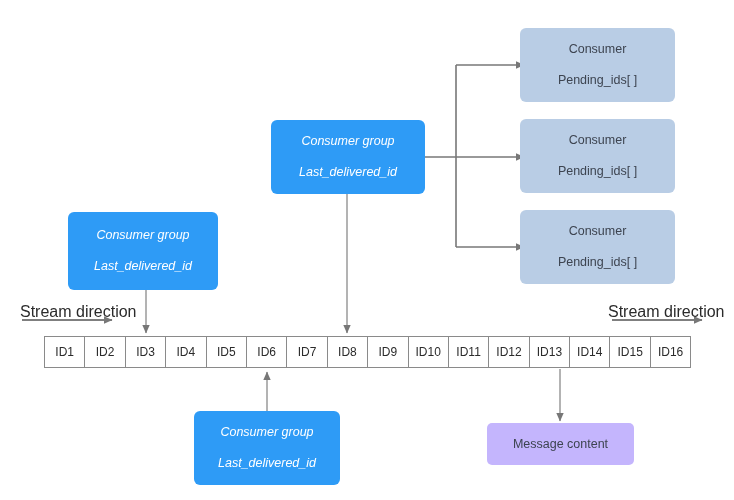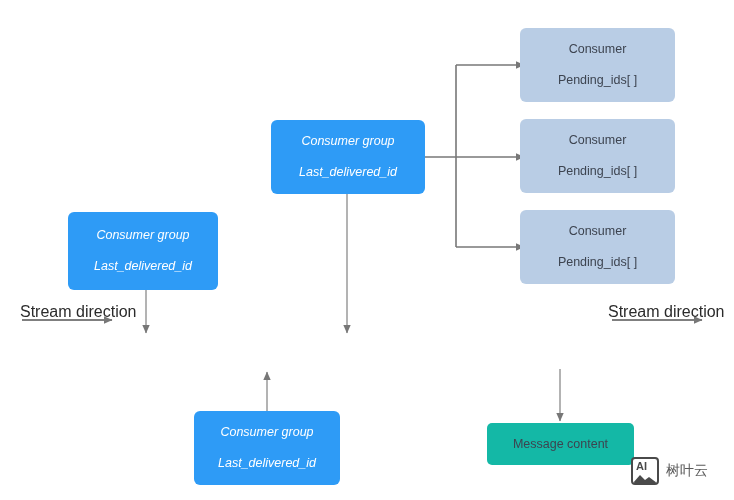--- a/index.html
+++ b/index.html
@@ -50,21 +50,21 @@
   .node.group .line1 { margin-bottom: 16px; }
 
   .node.consumer {
     background: #b9cde5;
     color: #3d4450;
     font-size: 12.5px;
   }
   .node.consumer .line1 { margin-bottom: 16px; }
 
   .node.msg {
-    background: #14b8a6;
+    background: #c4b5fd;
     color: #3d4450;
     font-size: 12.5px;
     border-radius: 5px;
   }
 
   
   #strip {
     position: absolute;
     left: 44px;
     top: 336px;
@@ -211,27 +211,36 @@
 
   <div class="node consumer" style="left:520px; top:210px; width:155px; height:74px;">
     <span class="line1">Consumer</span>
     <span class="line2">Pending_ids[ ]</span>
   </div>
 
   <div class="node msg" style="left:487px; top:423px; width:147px; height:42px;">
     <span>Message content</span>
   </div>
 
+  <div id="strip">
+    <div class="cell">ID1</div>
+    <div class="cell">ID2</div>
+    <div class="cell">ID3</div>
+    <div class="cell">ID4</div>
+    <div class="cell">ID5</div>
+    <div class="cell">ID6</div>
+    <div class="cell">ID7</div>
+    <div class="cell">ID8</div>
+    <div class="cell">ID9</div>
+    <div class="cell">ID10</div>
+    <div class="cell">ID11</div>
+    <div class="cell">ID12</div>
+    <div class="cell">ID13</div>
+    <div class="cell">ID14</div>
+    <div class="cell">ID15</div>
+    <div class="cell">ID16</div>
+  </div>
 
   <div class="dirlabel" id="dir-left">Stream direction</div>
   <div class="dirlabel" id="dir-right">Stream direction</div>
 
-  <div id="watermark">
-    <div id="wm-icon">
-      <span class="ai">AI</span>
-      <svg class="hill" viewBox="0 0 24 11" preserveAspectRatio="none">
-        <path d="M0,11 L7,3 L12,8 L16,5 L24,11 Z" fill="#4a4a4a"></path>
-      </svg>
-    </div>
-    <span id="wm-text">树叶云</span>
-  </div>
 
 </div>
 
 </body></html>

